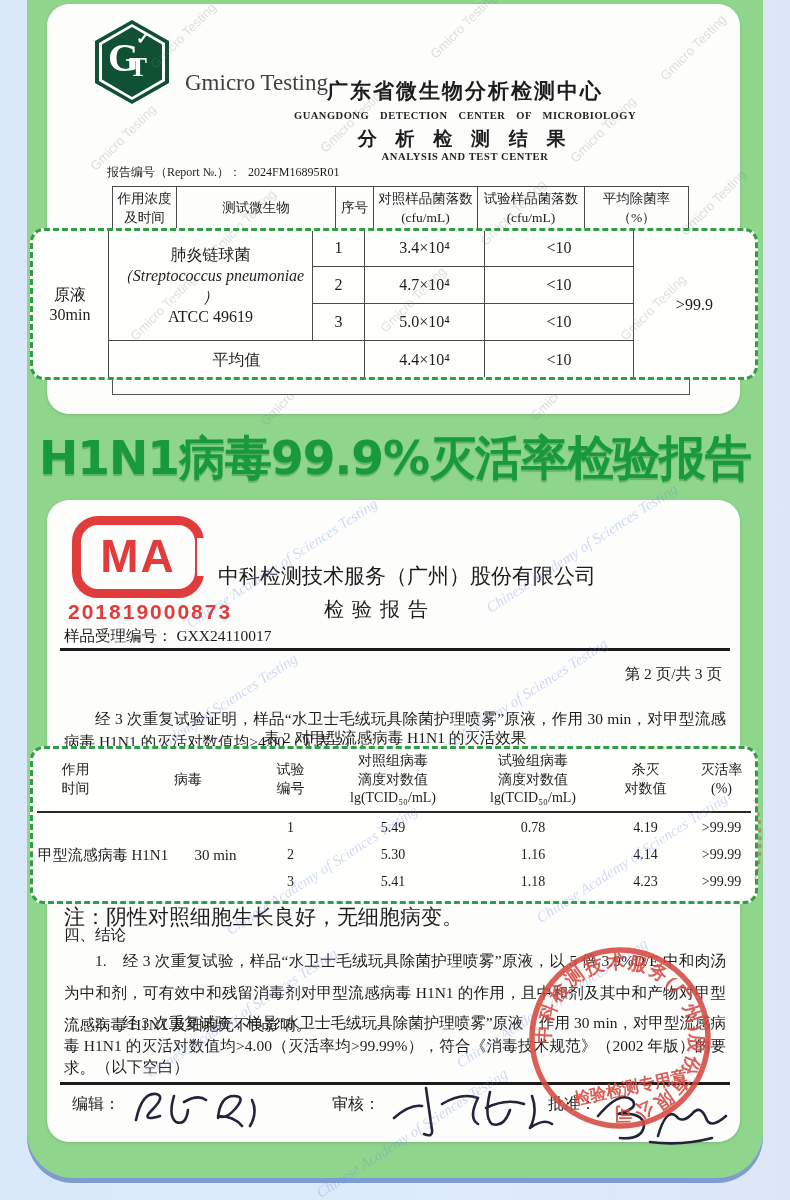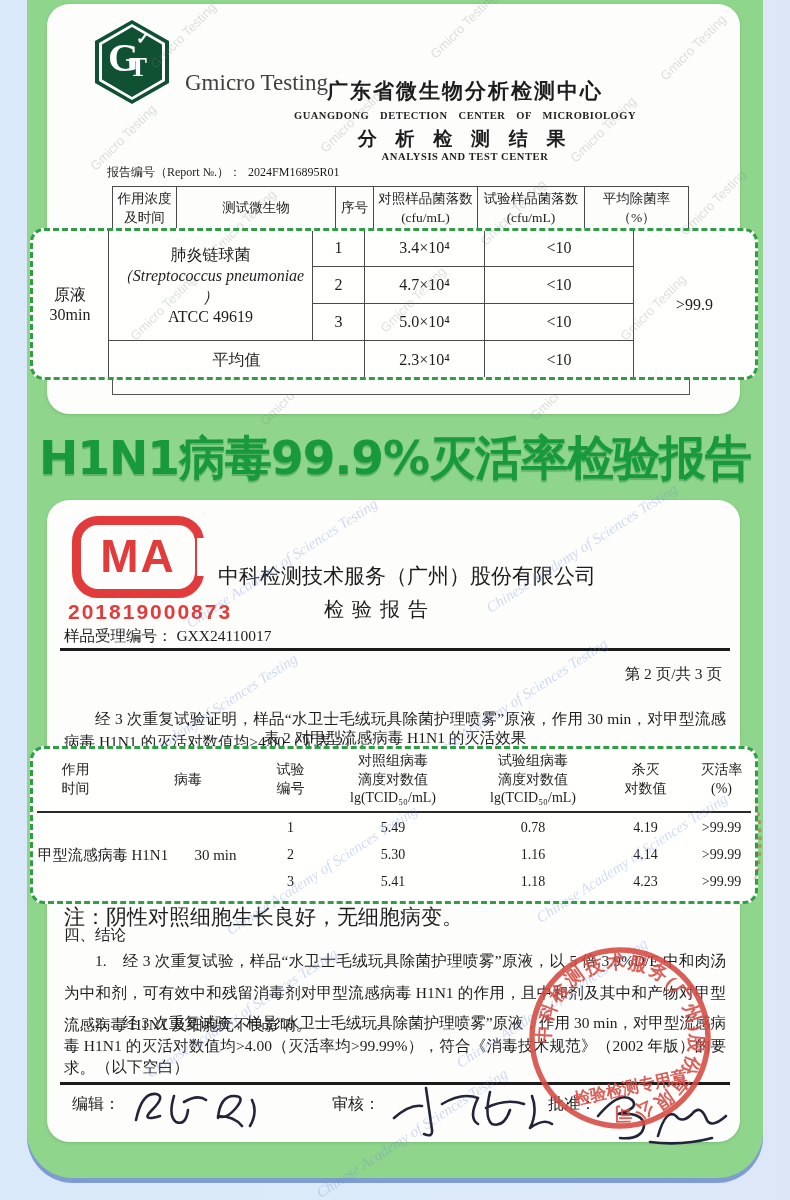--- a/index.html
+++ b/index.html
@@ -126,21 +126,21 @@
         <td>4.7×10⁴</td>
         <td>&lt;10</td>
       </tr>
       <tr style="height:37px;">
         <td>3</td>
         <td>5.0×10⁴</td>
         <td>&lt;10</td>
       </tr>
       <tr style="height:39px;">
         <td colspan="2">平均值</td>
-        <td>2.3×10⁴</td>
+        <td>4.4×10⁴</td>
         <td>&lt;10</td>
       </tr>
     </tbody>
       </table>
   </div>
 
   <div class="abs banner ctr" style="left:0;top:418px;width:790px;height:80px;line-height:80px;font-size:47px;letter-spacing:-1px;z-index:3;">H1N1病毒99.9%灭活率检验报告</div>
 
   <div id="card2" class="abs card"></div>
 

